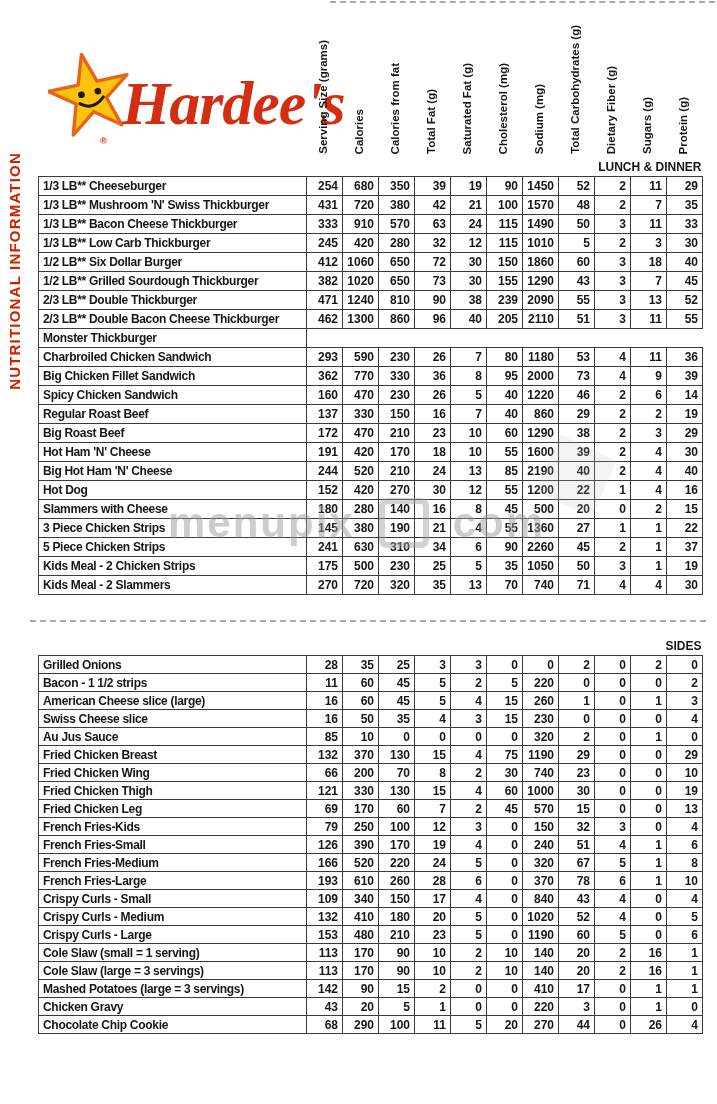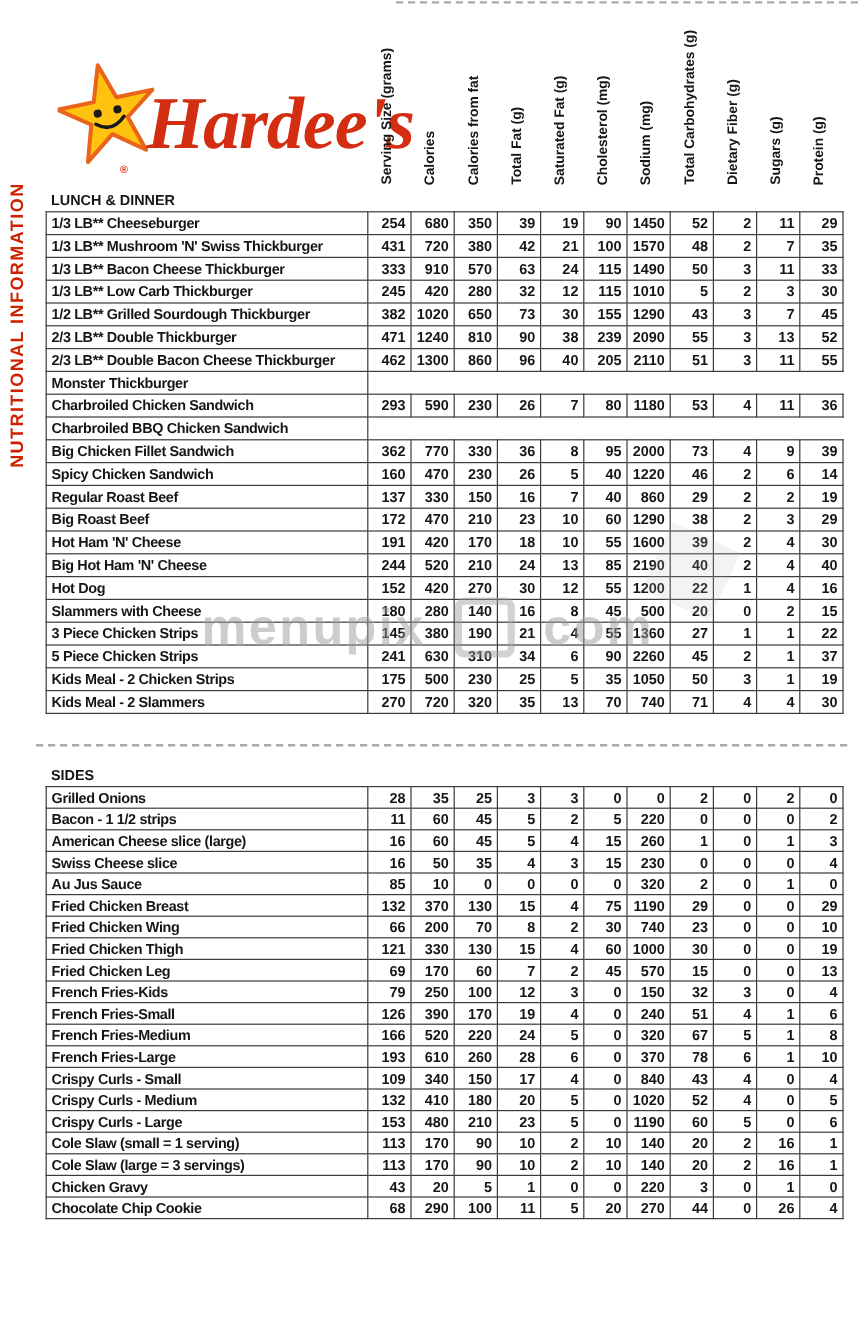--- a/index.html
+++ b/index.html
@@ -71,21 +71,21 @@
     white-space: nowrap; overflow: hidden; letter-spacing: -0.3px;
   }
   .num-cell {
     border: 1px solid var(--grid_line, #3a3a3a);
     text-align: right; padding-right: 4px; height: 16px;
   }
   tr.sides .name-cell, tr.sides .num-cell { height: 15px; line-height: 14px; }
   td.noborder { border: none; }
   .section-title {
     border: none; color: var(--accent_red, #CC2200);
-    font-size: 12.5px; height: 16px; padding-left: 4px;
+    font-size: 12.5px; height: 16px; padding-left: 4px; text-align: right;
   }
   .spacer-cell { border: none; height: 40px; }
 
   
   .watermark {
     position: absolute; left: 168px; top: 498px;
     display: flex; align-items: center; gap: 24px;
     opacity: 0.5; pointer-events: none; z-index: 5;
   }
   .watermark .wm-text {
@@ -230,20 +230,34 @@
           <td class="num-cell">32</td>
           <td class="num-cell">12</td>
           <td class="num-cell">115</td>
           <td class="num-cell">1010</td>
           <td class="num-cell">5</td>
           <td class="num-cell">2</td>
           <td class="num-cell">3</td>
           <td class="num-cell">30</td>
         </tr>
         <tr class="lunch">
+          <td class="name-cell">1/2 LB** Six Dollar Burger</td>
+          <td class="num-cell">412</td>
+          <td class="num-cell">1060</td>
+          <td class="num-cell">650</td>
+          <td class="num-cell">72</td>
+          <td class="num-cell">30</td>
+          <td class="num-cell">150</td>
+          <td class="num-cell">1860</td>
+          <td class="num-cell">60</td>
+          <td class="num-cell">3</td>
+          <td class="num-cell">18</td>
+          <td class="num-cell">40</td>
+        </tr>
+        <tr class="lunch">
           <td class="name-cell">1/2 LB** Grilled Sourdough Thickburger</td>
           <td class="num-cell">382</td>
           <td class="num-cell">1020</td>
           <td class="num-cell">650</td>
           <td class="num-cell">73</td>
           <td class="num-cell">30</td>
           <td class="num-cell">155</td>
           <td class="num-cell">1290</td>
           <td class="num-cell">43</td>
           <td class="num-cell">3</td>
@@ -300,34 +314,20 @@
           <td class="num-cell">26</td>
           <td class="num-cell">7</td>
           <td class="num-cell">80</td>
           <td class="num-cell">1180</td>
           <td class="num-cell">53</td>
           <td class="num-cell">4</td>
           <td class="num-cell">11</td>
           <td class="num-cell">36</td>
         </tr>
         <tr class="lunch">
-          <td class="name-cell">Charbroiled BBQ Chicken Sandwich</td>
-          <td class="num-cell noborder"></td>
-          <td class="num-cell noborder"></td>
-          <td class="num-cell noborder"></td>
-          <td class="num-cell noborder"></td>
-          <td class="num-cell noborder"></td>
-          <td class="num-cell noborder"></td>
-          <td class="num-cell noborder"></td>
-          <td class="num-cell noborder"></td>
-          <td class="num-cell noborder"></td>
-          <td class="num-cell noborder"></td>
-          <td class="num-cell noborder"></td>
-        </tr>
-        <tr class="lunch">
           <td class="name-cell">Big Chicken Fillet Sandwich</td>
           <td class="num-cell">362</td>
           <td class="num-cell">770</td>
           <td class="num-cell">330</td>
           <td class="num-cell">36</td>
           <td class="num-cell">8</td>
           <td class="num-cell">95</td>
           <td class="num-cell">2000</td>
           <td class="num-cell">73</td>
           <td class="num-cell">4</td>
@@ -740,20 +740,34 @@
           <td class="num-cell">10</td>
           <td class="num-cell">2</td>
           <td class="num-cell">10</td>
           <td class="num-cell">140</td>
           <td class="num-cell">20</td>
           <td class="num-cell">2</td>
           <td class="num-cell">16</td>
           <td class="num-cell">1</td>
         </tr>
         <tr class="sides">
+          <td class="name-cell">Mashed Potatoes (large = 3 servings)</td>
+          <td class="num-cell">142</td>
+          <td class="num-cell">90</td>
+          <td class="num-cell">15</td>
+          <td class="num-cell">2</td>
+          <td class="num-cell">0</td>
+          <td class="num-cell">0</td>
+          <td class="num-cell">410</td>
+          <td class="num-cell">17</td>
+          <td class="num-cell">0</td>
+          <td class="num-cell">1</td>
+          <td class="num-cell">1</td>
+        </tr>
+        <tr class="sides">
           <td class="name-cell">Chicken Gravy</td>
           <td class="num-cell">43</td>
           <td class="num-cell">20</td>
           <td class="num-cell">5</td>
           <td class="num-cell">1</td>
           <td class="num-cell">0</td>
           <td class="num-cell">0</td>
           <td class="num-cell">220</td>
           <td class="num-cell">3</td>
           <td class="num-cell">0</td>

